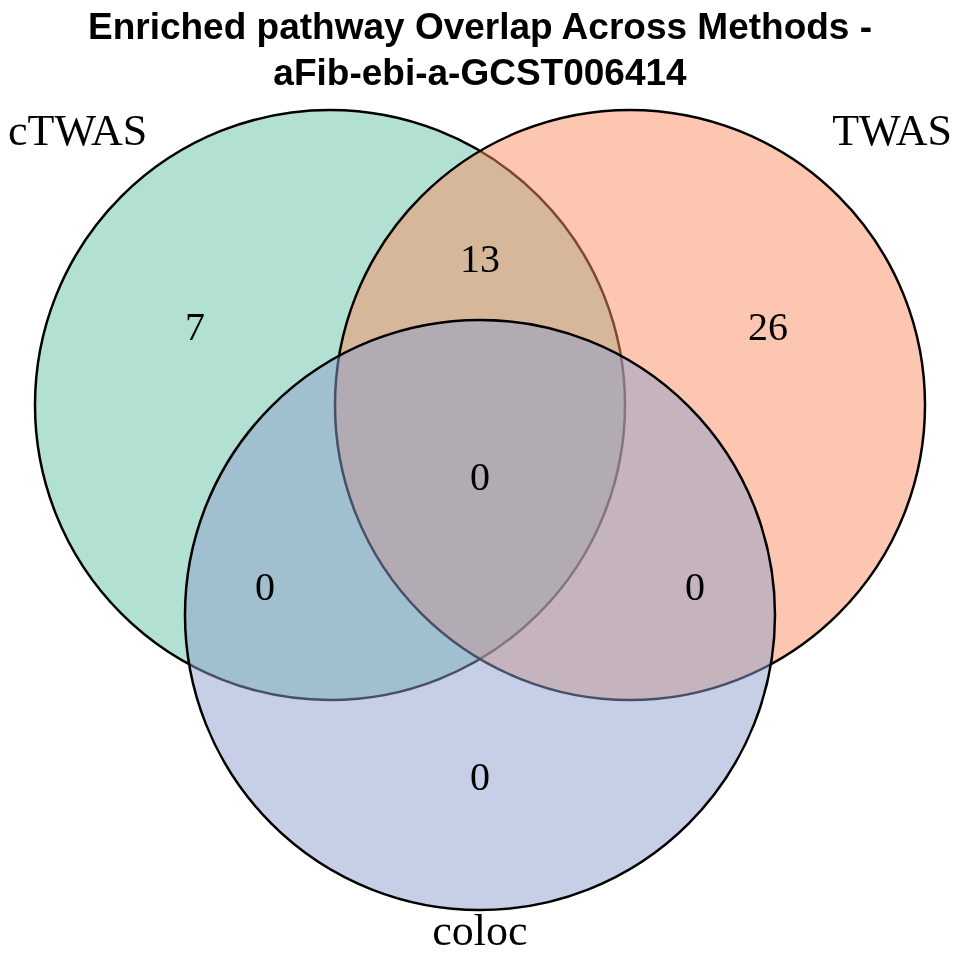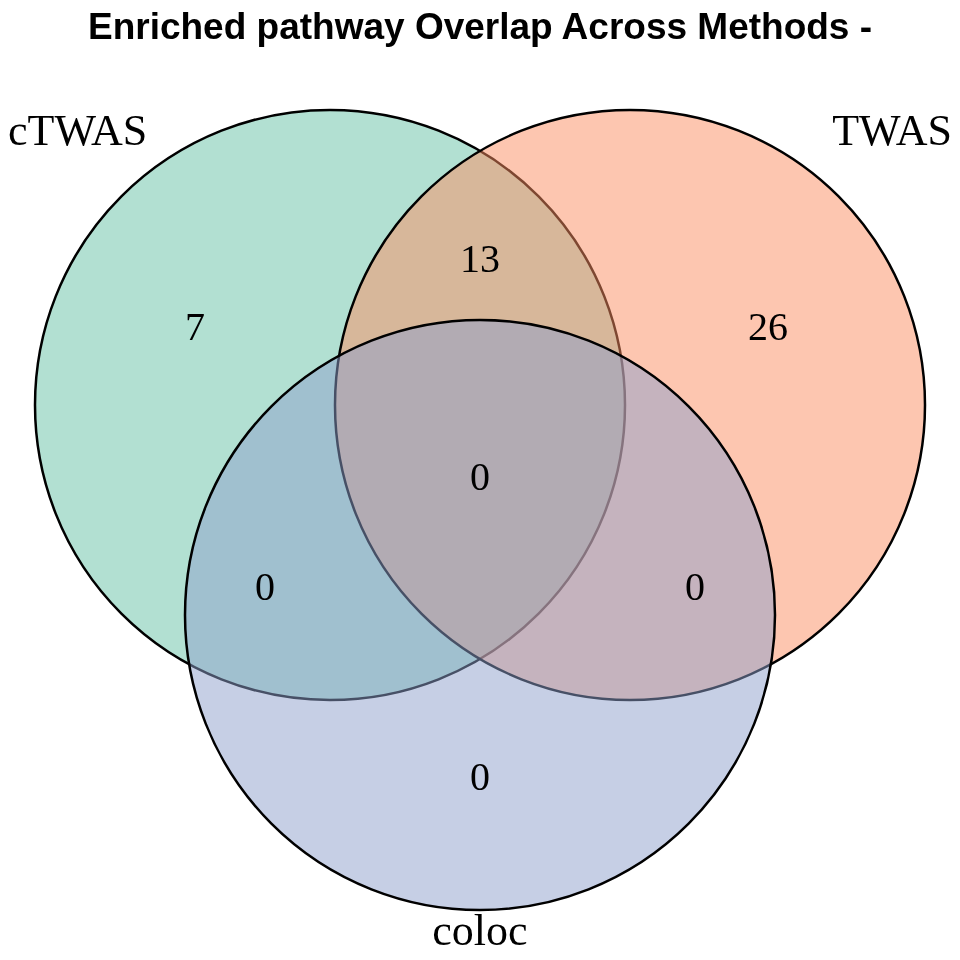--- a/index.html
+++ b/index.html
@@ -51,20 +51,21 @@
     fill: #000000;
   }
 </style>
 </head>
 <body>
 
 <div class="page">
 
   <div class="title-block">
     <div class="title-line">Enriched pathway Overlap Across Methods -</div>
+    <div class="title-line">aFib-ebi-a-GCST006414</div>
   </div>
 
   <svg class="venn" width="960" height="960" viewBox="0 0 960 960">
 
     <circle class="venn-circle" cx="330" cy="405" r="295" fill="#66C2A5"></circle>
     <circle class="venn-circle" cx="630" cy="405" r="295" fill="#FC8D62"></circle>
     <circle class="venn-circle" cx="480" cy="615" r="295" fill="#8DA0CB"></circle>
 
     <text class="set-label" x="8" y="145" text-anchor="start">cTWAS</text>
     <text class="set-label" x="952" y="145" text-anchor="end">TWAS</text>

